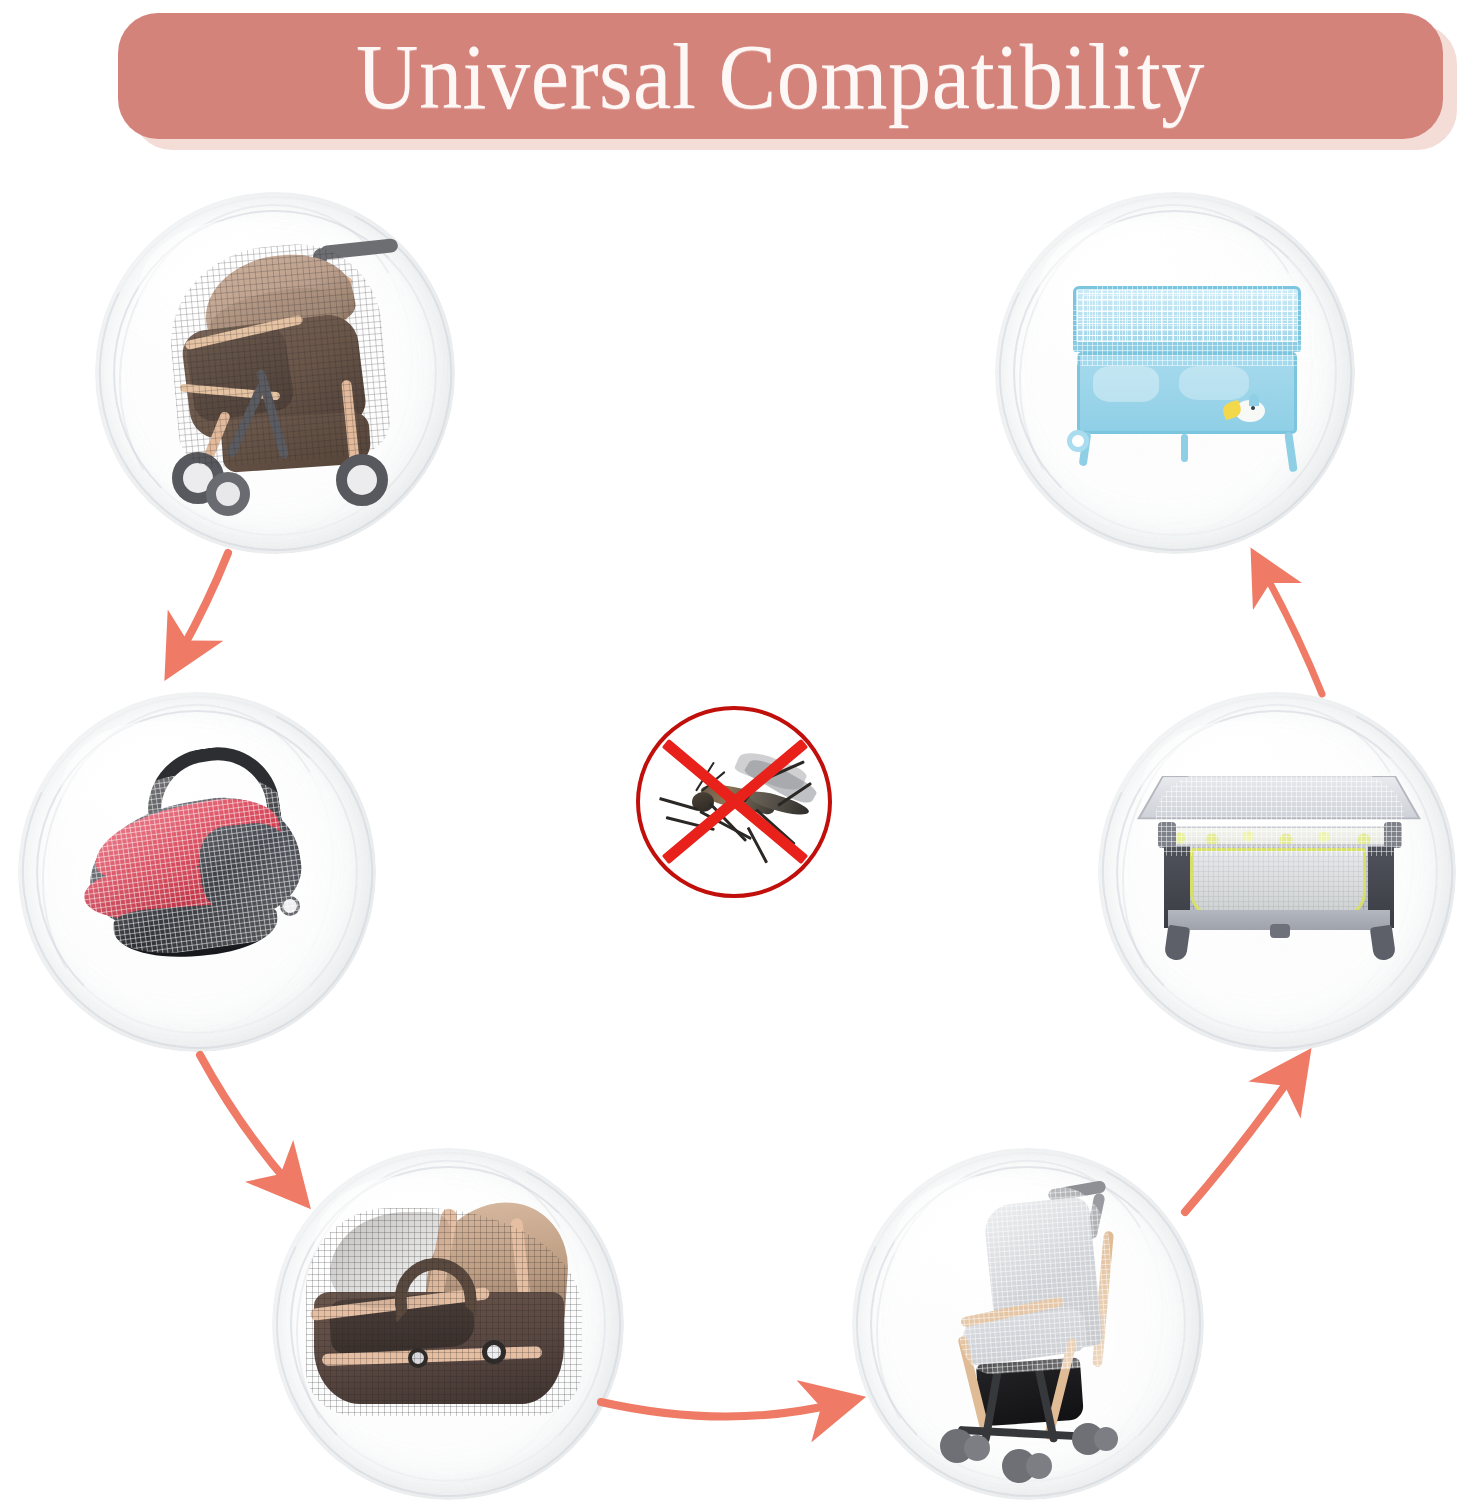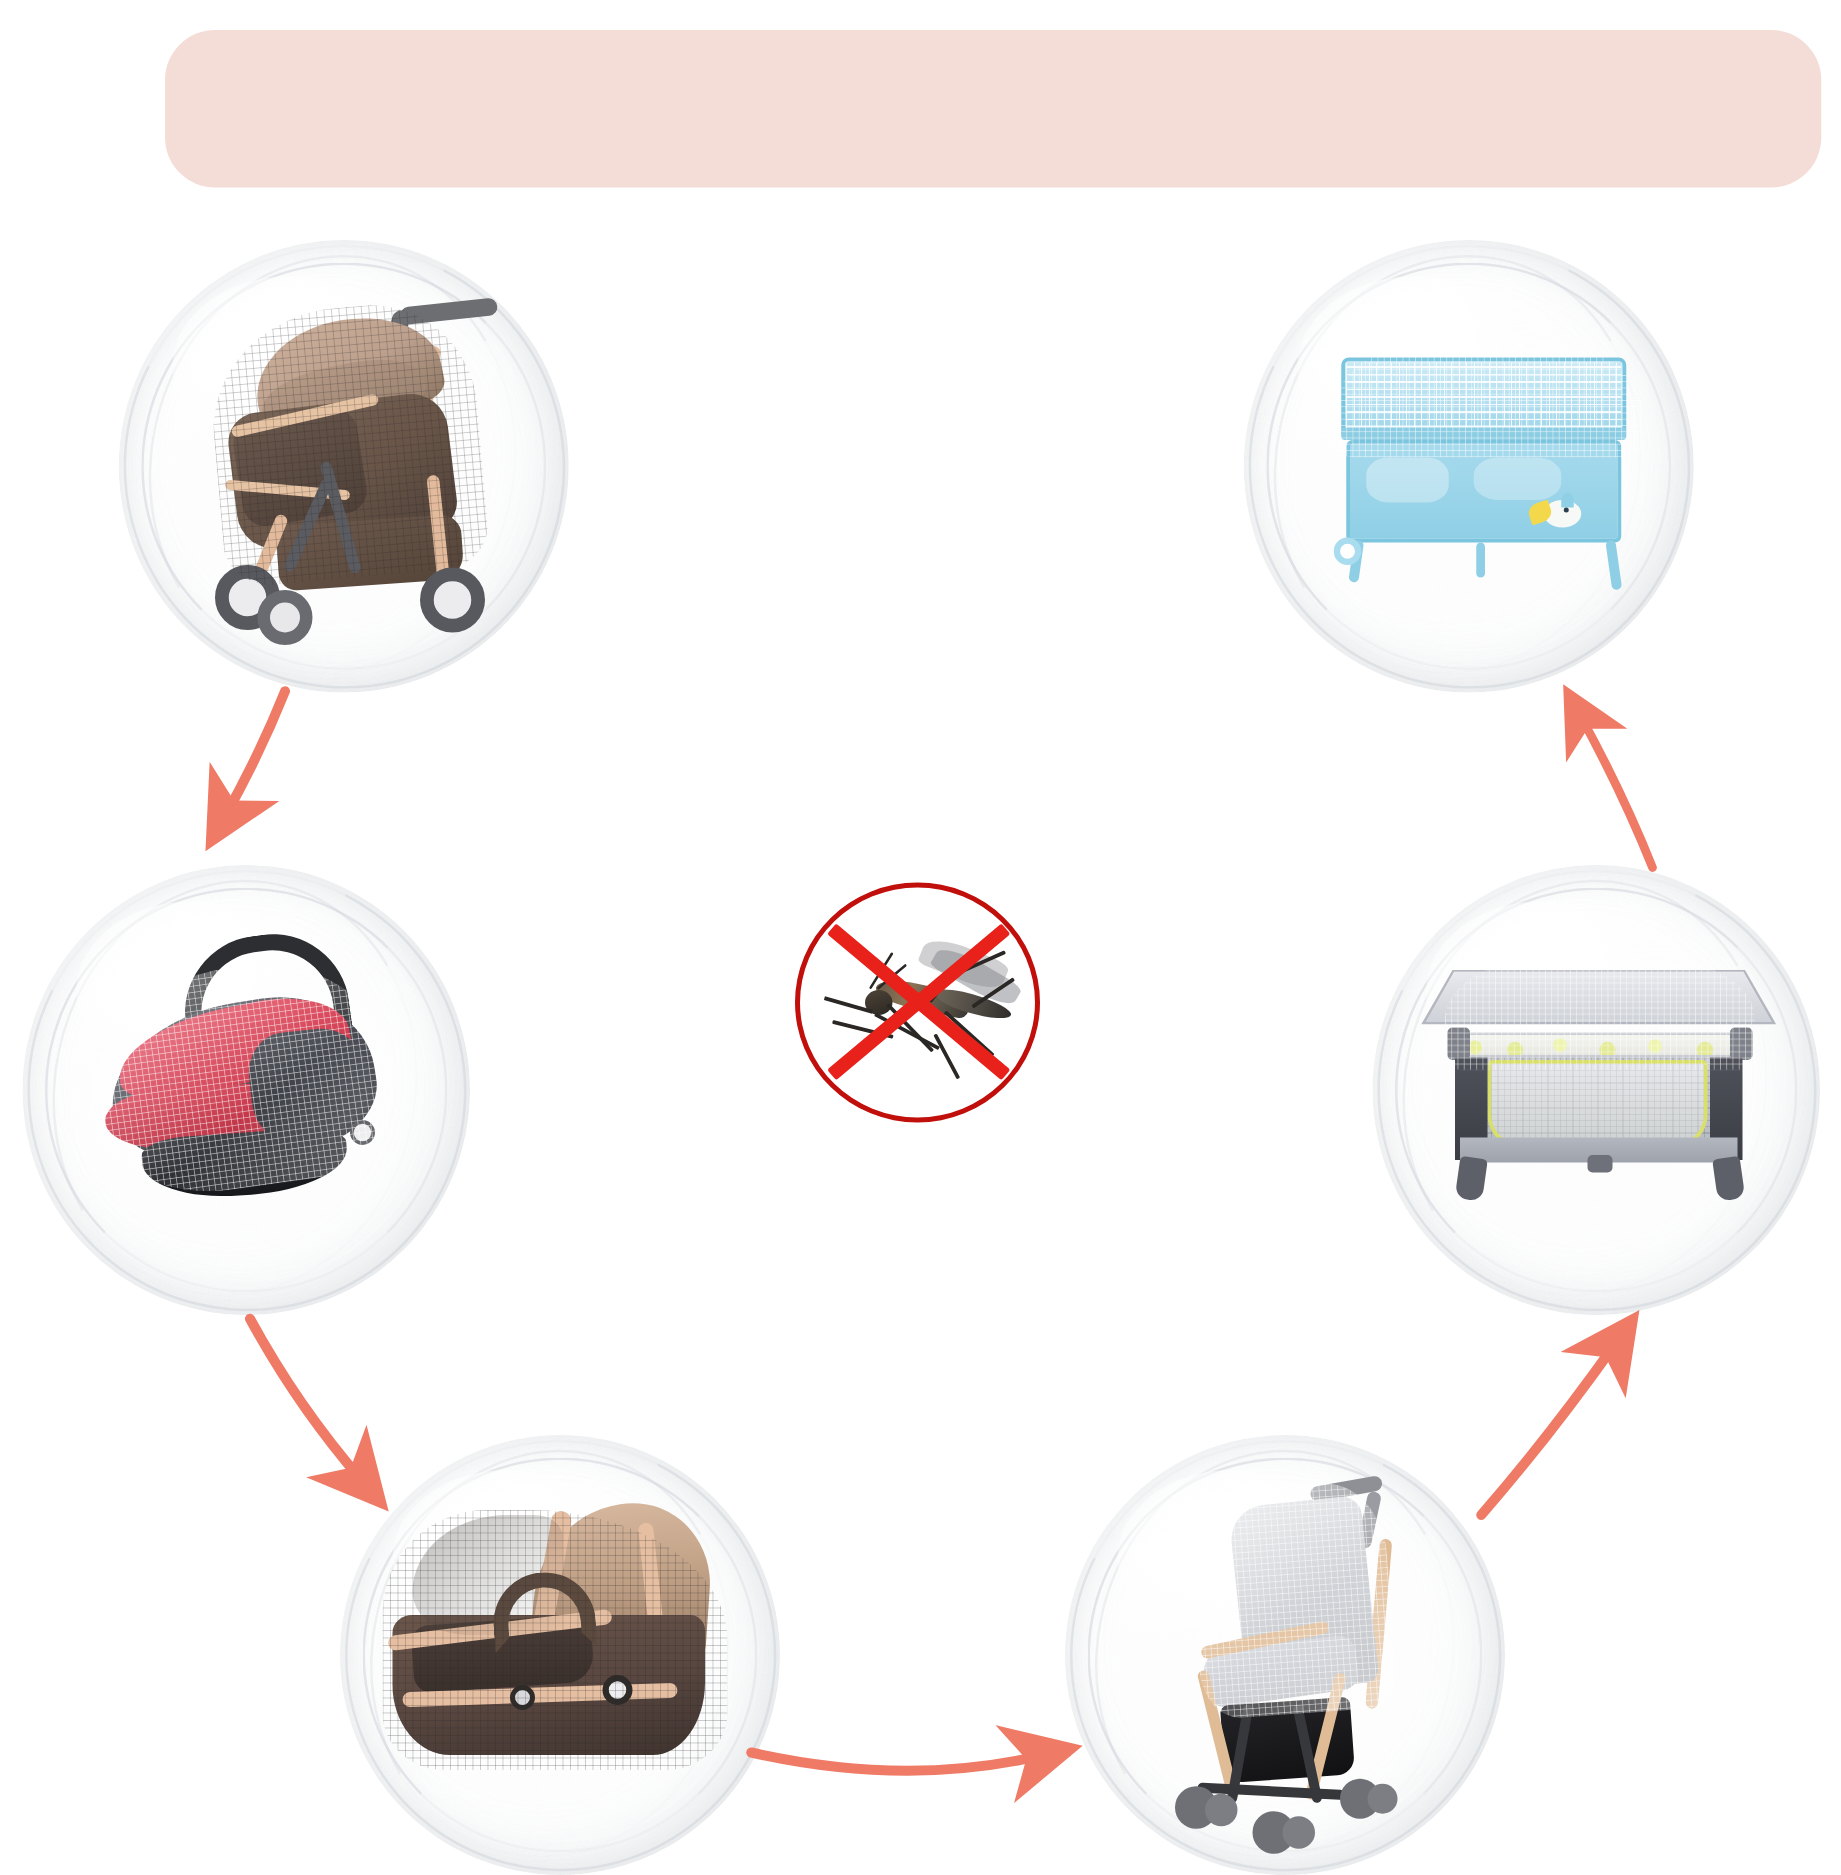--- a/index.html
+++ b/index.html
@@ -202,20 +202,23 @@
     background: #2a2724;
     transform-origin: right center;
   }
 </style>
 </head>
 <body>
 
 <div id="page">
 
   <div class="banner-shadow"></div>
+  <div class="banner">
+    <div class="banner-title">Universal Compatibility</div>
+  </div>
 
   <div class="bubble" style="left:95px; top:192px; width:360px; height:362px;">
     <div class="bubble-arc"></div>
     <div class="bubble-arc2"></div>
   </div>
   <div class="product" style="left:150px; top:240px; width:262px; height:272px;">
 
     <div style="position:absolute;left:170px;top:2px;width:78px;height:14px;background:#6d6e72;border-radius:7px;transform:rotate(-6deg);"></div>
     <div style="position:absolute;left:160px;top:8px;width:14px;height:40px;background:#6d6e72;border-radius:7px;transform:rotate(16deg);"></div>
     <div style="position:absolute;left:183px;top:36px;width:11px;height:118px;background:#e3bb9c;border-radius:6px;transform:rotate(9deg);"></div>

